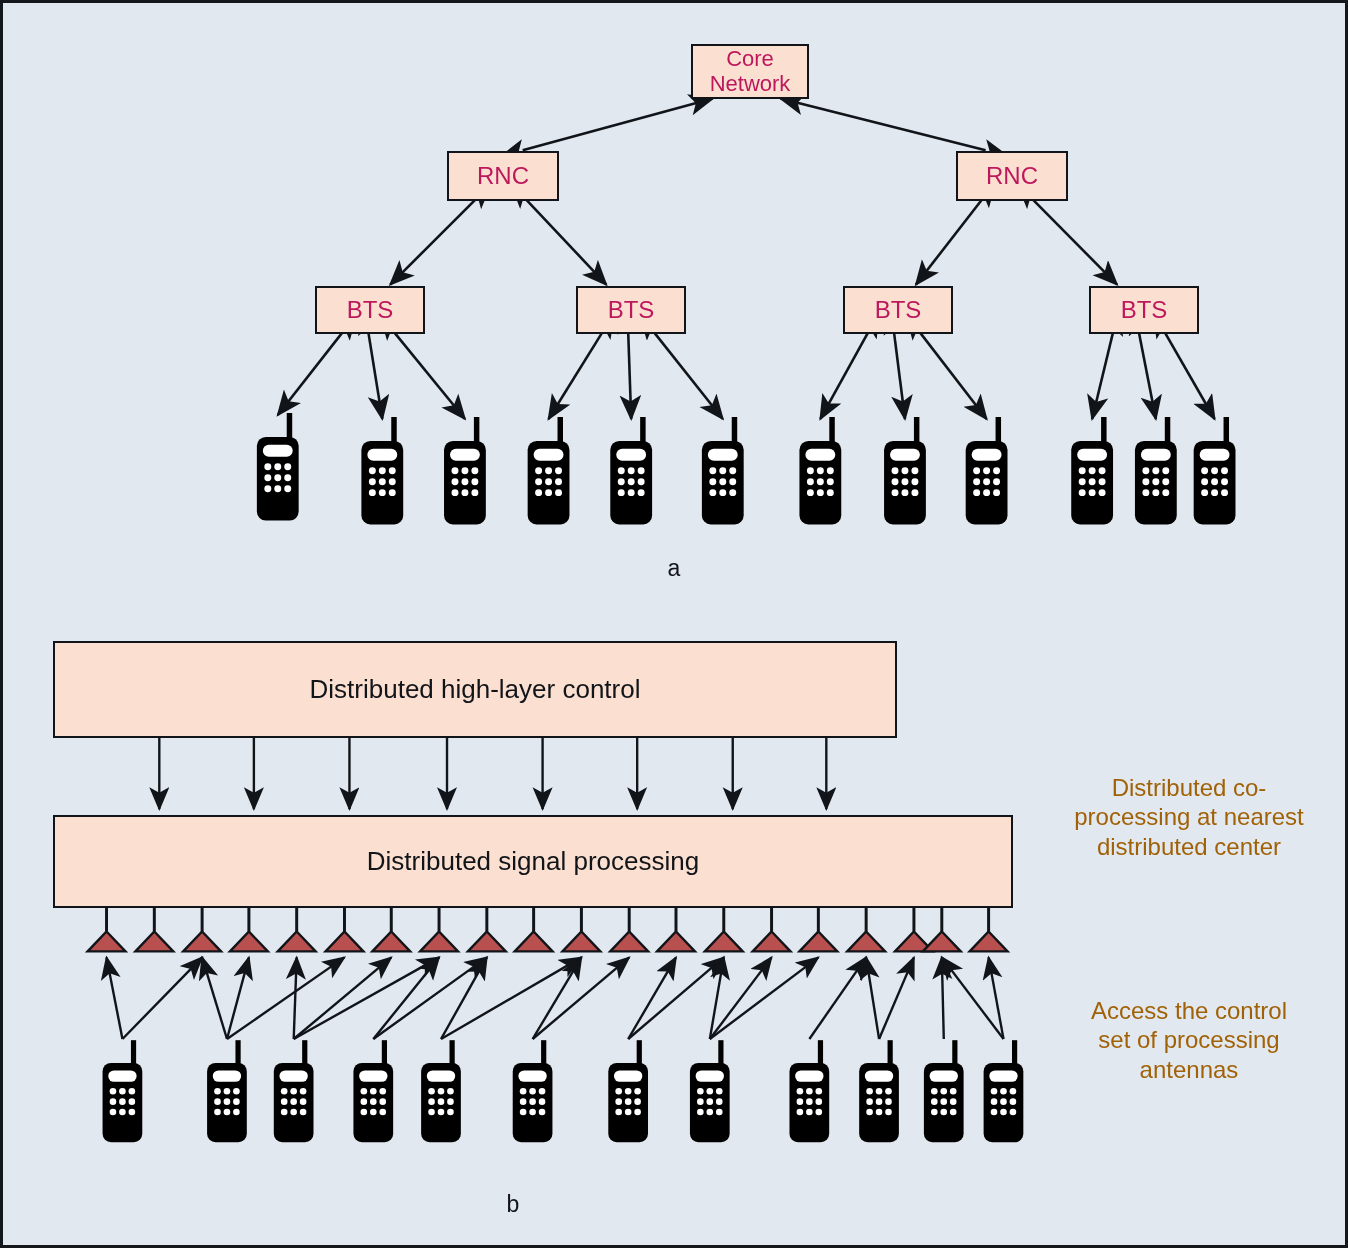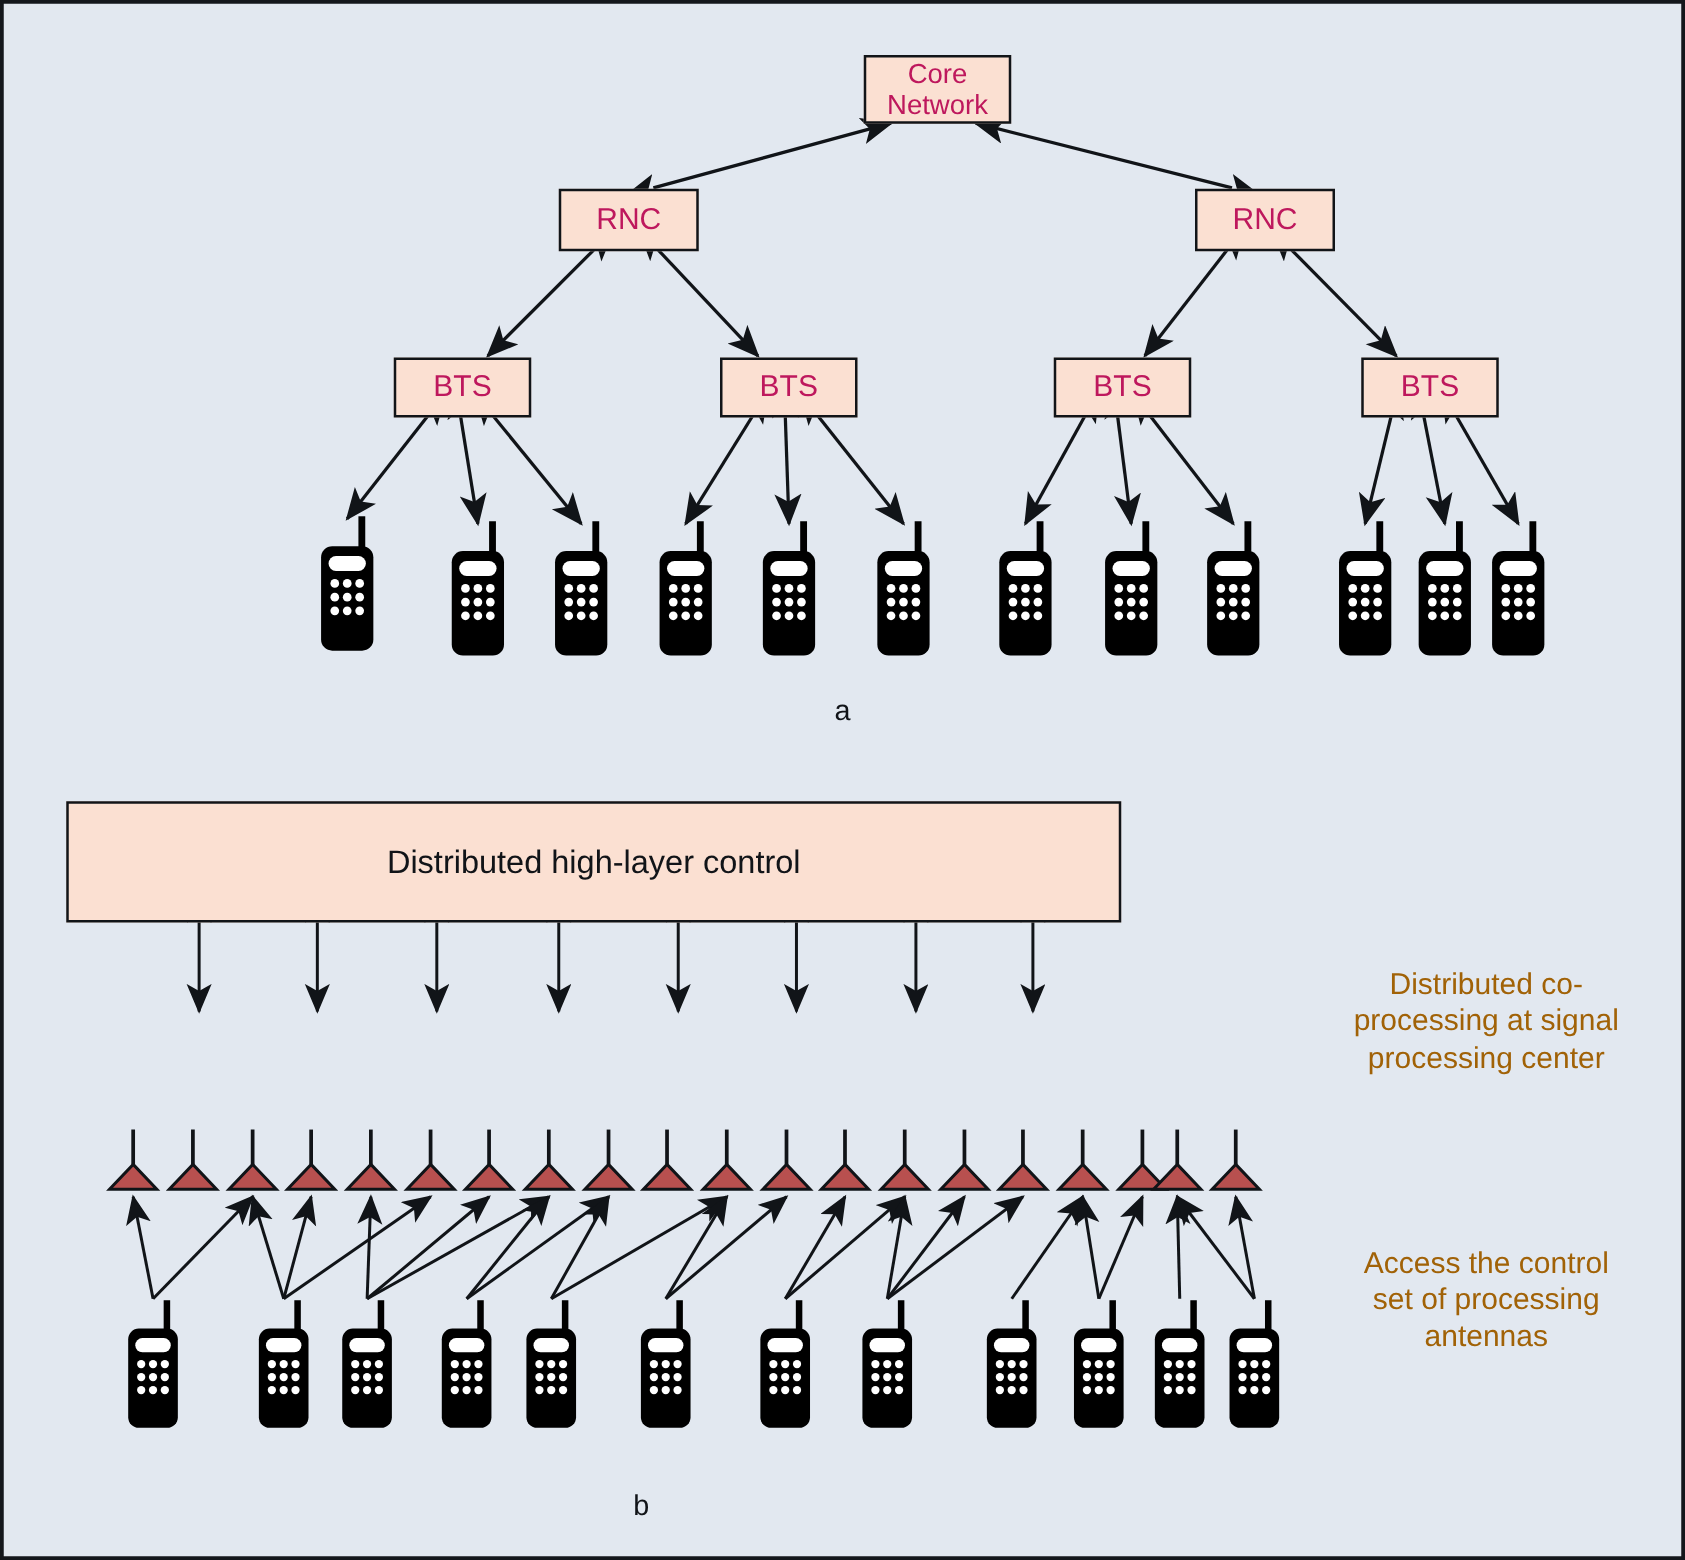--- a/index.html
+++ b/index.html
@@ -551,25 +551,28 @@
   <div class="node-box node-bts" id="bts-3" style="left: 1086px; top: 283px; width: 110px; height: 48px;">
     <span>BTS</span>
   </div>
 
   <div class="subfig-label" id="label-a" style="left:0;right:0;top:552px;">a</div>
 
   <div class="bar-box" id="control-bar" style="left: 50px; top: 638px; width: 844px; height: 97px;">
     <span>Distributed high-layer control</span>
   </div>
 
+  <div class="bar-box" id="processing-bar" style="left: 50px; top: 812px; width: 960px; height: 93px;">
+    <span>Distributed signal processing</span>
+  </div>
 
   <div class="panel-label" style="left:1036px; width:300px; top:770px;">
     <span>Distributed co-</span><br>
-    <span>processing at signal</span><br>
-    <span>processing center</span>
+    <span>processing at nearest</span><br>
+    <span>distributed center</span>
   </div>
 
   <div class="panel-label" style="left:1036px; width:300px; top:993px;">
     <span>Access the control</span><br>
     <span>set of processing</span><br>
     <span>antennas</span>
   </div>
 
   <div class="subfig-label" id="label-b" style="left:0; width:1020px; top:1188px;">b</div>
 

